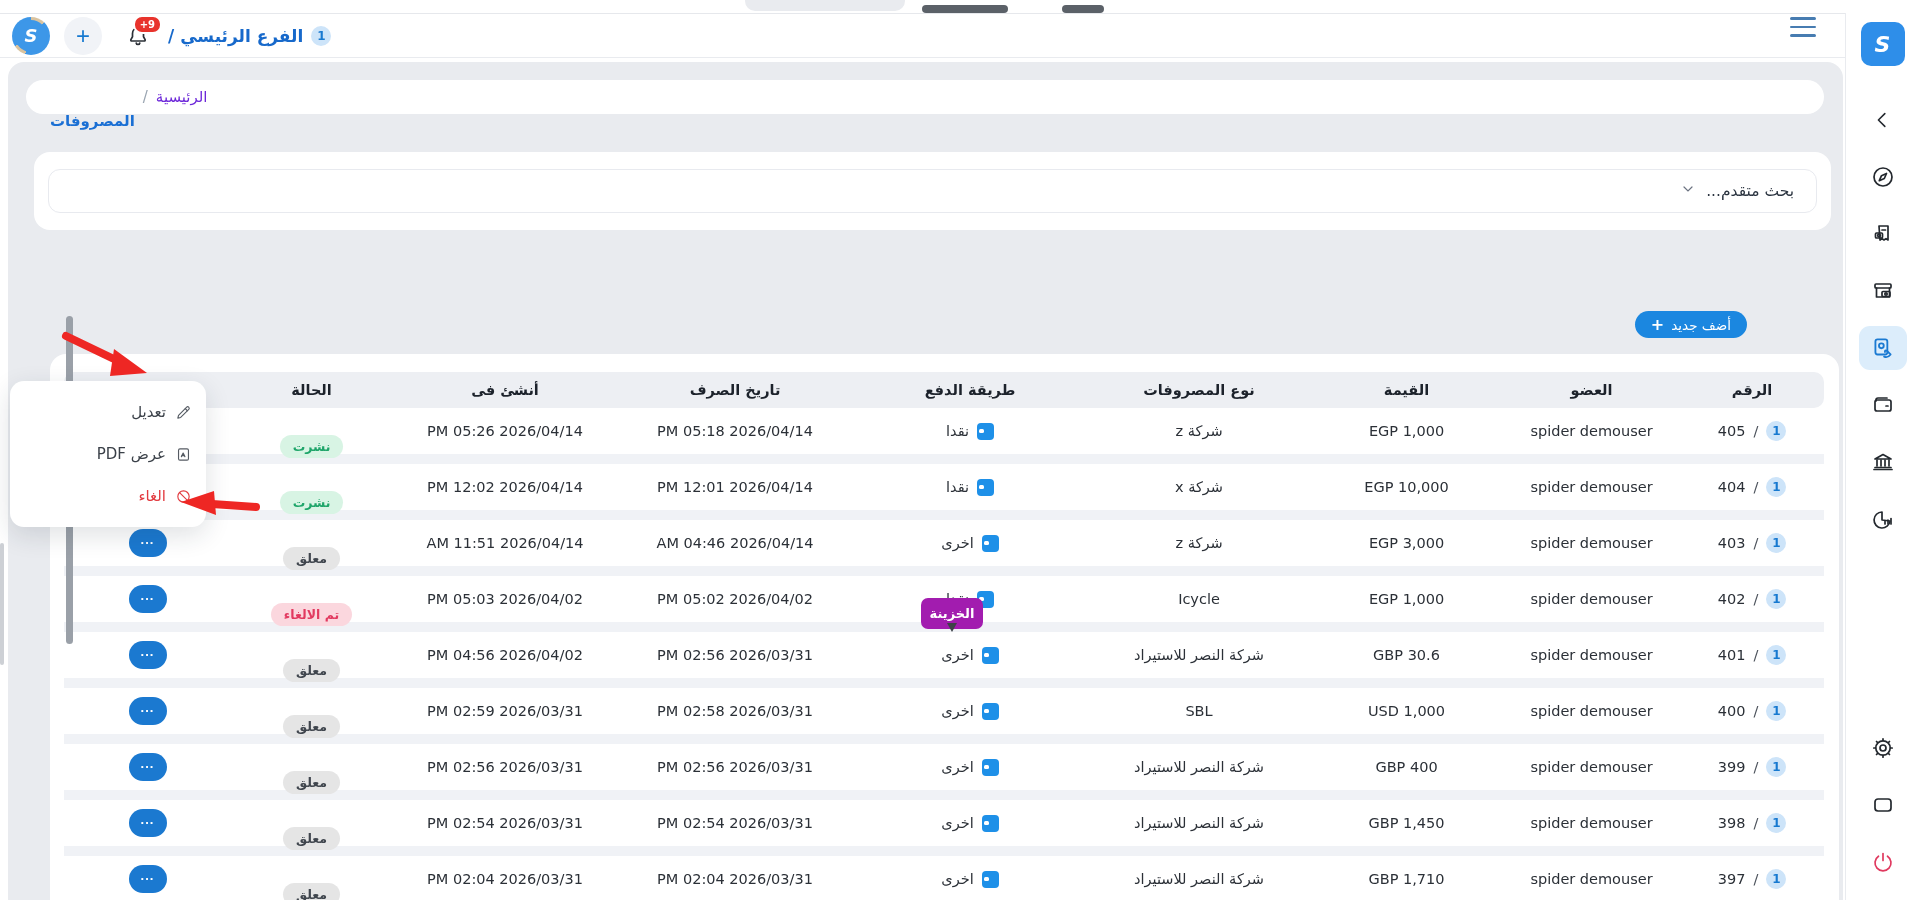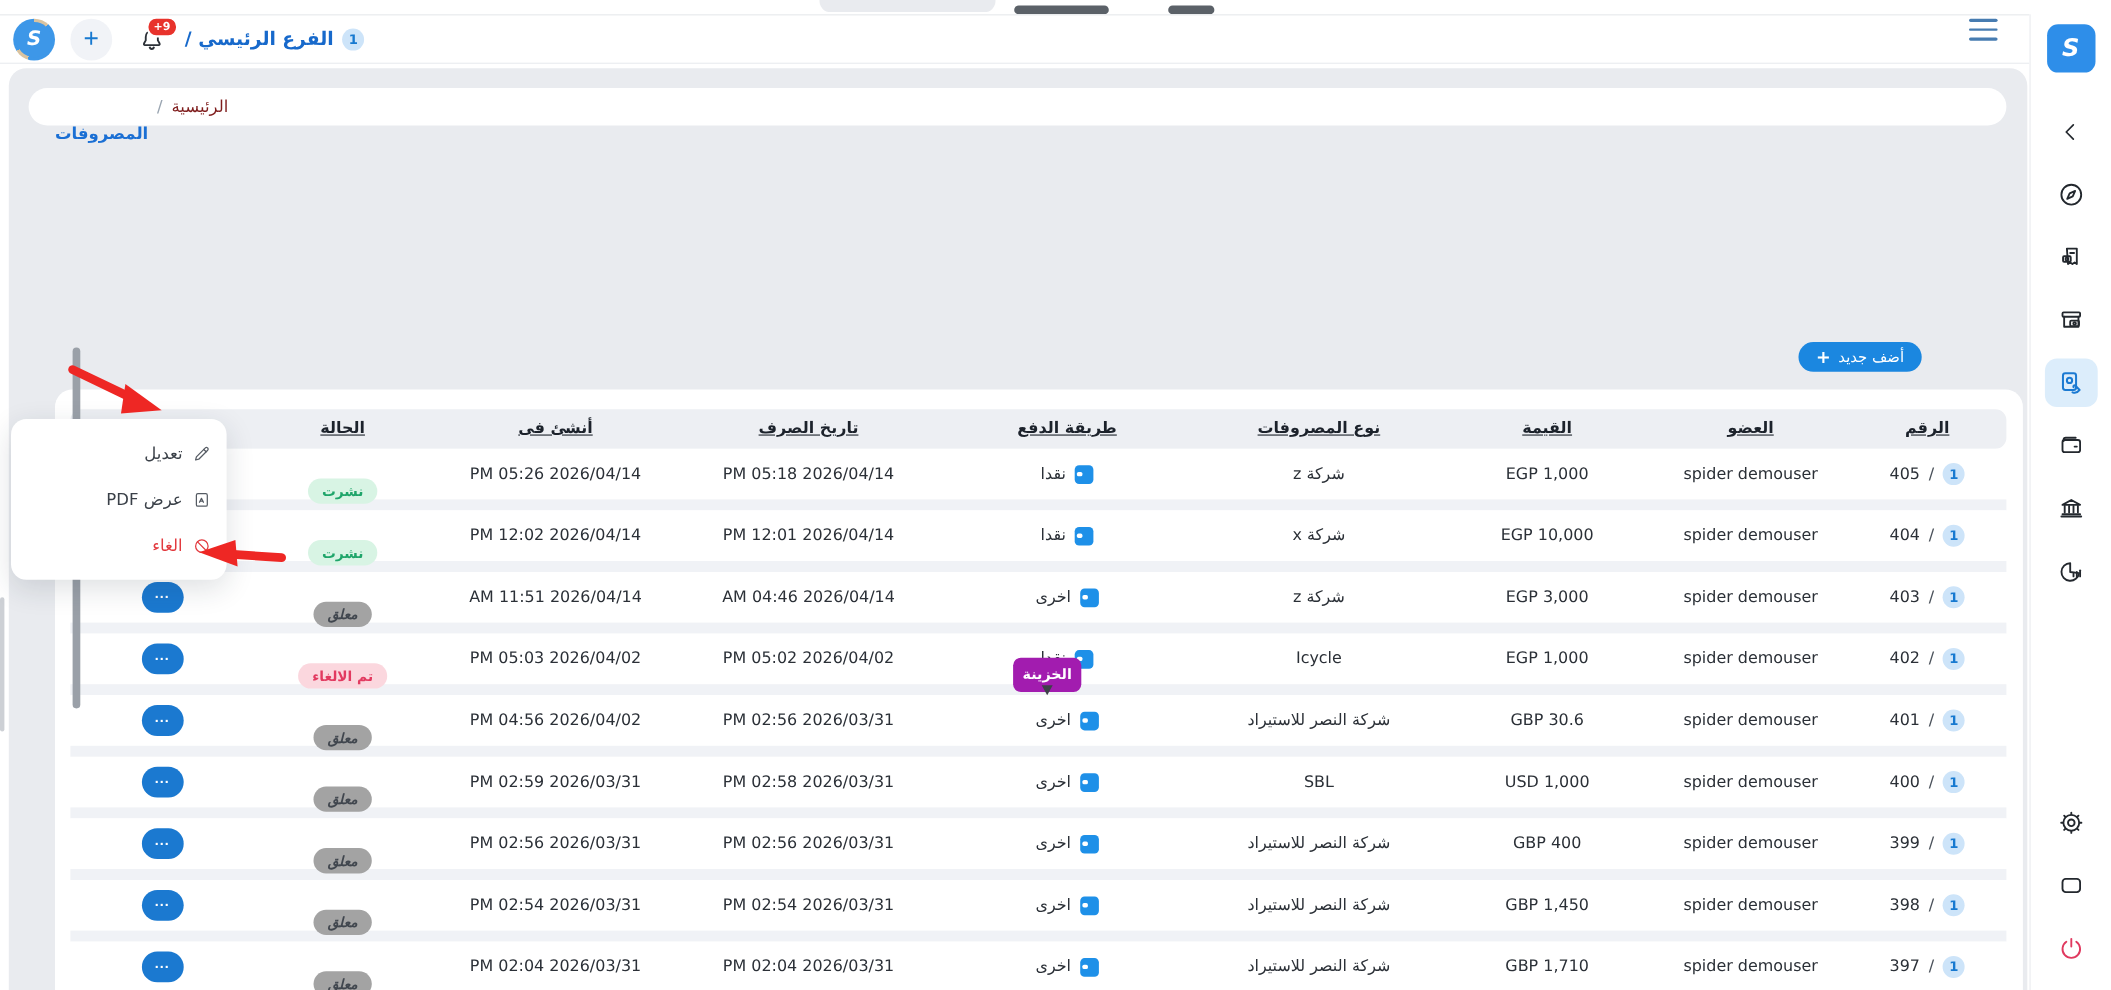--- a/index.html
+++ b/index.html
@@ -46,53 +46,53 @@
   .sb-item svg { stroke:#23282e; fill:none; stroke-width:1.7; stroke-linecap:round; stroke-linejoin:round; }
   .sb-item.active svg { stroke:#1b7ad2; }
   .sb-item.danger svg { stroke:#e0395f; }
   .sb-gap { flex:1; }
   .mt { margin-top:13px; }
 
   
   .content { position:absolute; left:8px; top:62px; width:1835px; height:838px; background:#e9ebef; border-radius:16px 16px 0 0; }
   .crumb-bar { position:absolute; left:18px; top:18px; width:1798px; height:34px; background:#fff; border-radius:17px;
     display:flex; align-items:center; justify-content:flex-end; direction:rtl; padding:0 24px; gap:8px; font-size:15px; }
-  .crumb-home { color:#7f1d1d; cursor:pointer; }
+  .crumb-home { color:#6d28d9; cursor:pointer; }
   .crumb-sep { color:#9aa5b1; }
   .crumb-cur { color:#1a6fd4; font-weight:bold;margin-top:48px; }
 
   .search-card { position:absolute; left:26px; top:90px; width:1797px; height:78px; background:#fff; border-radius:16px; }
   .search-field { position:absolute; right:14px; top:17px; left:14px; height:44px; border:1px solid #e8eaef; border-radius:12px;
     direction:rtl; display:flex; align-items:center; padding:0 22px; gap:10px; cursor:pointer; background:#fff; }
   .search-label { font-size:15.5px; color:#2b3440; }
   .search-chevron svg { stroke:#6b7280; fill:none; stroke-width:1.8; stroke-linecap:round; }
 
   .add-btn { position:absolute; right:96px; top:249px; height:27px; padding:0 16px; background:#1b87e0; border:none;
     border-radius:13.5px; color:#fff; font-size:13.5px; display:flex; align-items:center; gap:7px; direction:rtl; cursor:pointer; font-family:inherit; }
   .add-btn .plus { font-size:16px; font-weight:bold; }
 
   
   .table-card { position:absolute; left:42px; top:292px; width:1789px; height:628px; background:#fff; border-radius:16px; padding:18px 14px 0 14px; }
   .tbl { direction:rtl; width:1760px; }
   .thead { display:flex; background:#edeff3; border-radius:10px; height:36px; align-items:center; }
-  .th { font-weight:bold; font-size:14.5px; color:#1c222b; text-align:center;text-decoration:underline; }
+  .th { font-weight:bold; font-size:14.5px; color:#1c222b; text-align:center; }
   .trow { display:flex; align-items:center; background:#fff; height:46px; }
   .rowgap { height:10px; background:#f0f2f6; }
   .cell { text-align:center; font-size:14.5px; color:#2b3037; display:flex; align-items:center; justify-content:center; gap:8px; }
   .c0{width:144px;} .c1{width:177px;} .c2{width:193px;} .c3{width:222px;} .c4{width:236px;}
   .c5{width:234px;} .c6{width:226px;} .c7{width:161px;} .c8{width:167px;}
   .ltr { direction:ltr; unicode-bidi:isolate; }
   .num-badge { width:20px; height:20px; border-radius:50%; background:#cde4f9; color:#1779d0; font-size:12px;
     font-weight:bold; display:flex; align-items:center; justify-content:center; }
   .slash { color:#4b525b; }
   .pay-icon { width:17px; height:17px; background:#1e90e8; border-radius:4px; position:relative; flex:0 0 auto; }
   .pay-icon::after { content:""; position:absolute; left:2px; top:6.5px; width:5px; height:4px; background:#fff; border-radius:1.5px; }
   .pill { padding:4px 13px; border-radius:999px; font-size:12.5px; font-weight:bold;margin-top:31px; }
   .pill-published { background:#d8f4e4; color:#1fa56a; }
-  .pill-pending { background:#a3a3a3; color:#40464e;font-style:italic; }
+  .pill-pending { background:#e5e5e5; color:#40464e; }
   .pill-cancelled { background:#fbd7de; color:#e23a60; }
   .dots-btn { width:38px; height:28px; border-radius:999px; background:#1b79d0; border:none; color:#fff;
     font-weight:bold; letter-spacing:1px; font-size:13px; line-height:0; cursor:pointer; padding-bottom:7px; }
 
   
   .tbl-scrollbar { position:absolute; left:66px; top:316px; width:7px; height:328px; background:#9aa0a8; border-radius:4px; z-index:20; cursor:pointer; }
   .page-scrollbar { position:absolute; left:0; top:543px; width:4px; height:122px; background:#cdd0d5; border-radius:2px; z-index:5; cursor:pointer; }
 
   
   .ctx-menu { position:absolute; left:10px; top:381px; width:196px; height:146px; background:#fff; border-radius:14px;
@@ -229,20 +229,30 @@
     </button>
   </nav>
 
   <main class="content">
     <div class="crumb-bar">
       <span class="crumb-home">الرئيسية</span>
       <span class="crumb-sep">/</span>
       <span class="crumb-cur">المصروفات</span>
     </div>
 
+    <div class="search-card">
+      <div class="search-field">
+        <span class="search-label">بحث متقدم...</span>
+        <span class="search-chevron">
+          <svg width="16" height="16" viewBox="0 0 24 24">
+              <polyline points="6,9 12,15 18,9"></polyline>
+            </svg>
+        </span>
+      </div>
+    </div>
 
     <button class="add-btn">
       <span>أضف جديد</span>
       <span class="plus">+</span>
     </button>
 
     <div class="table-card">
       <div class="tbl">
         <div class="thead">
           <div class="th c0">الرقم</div>

